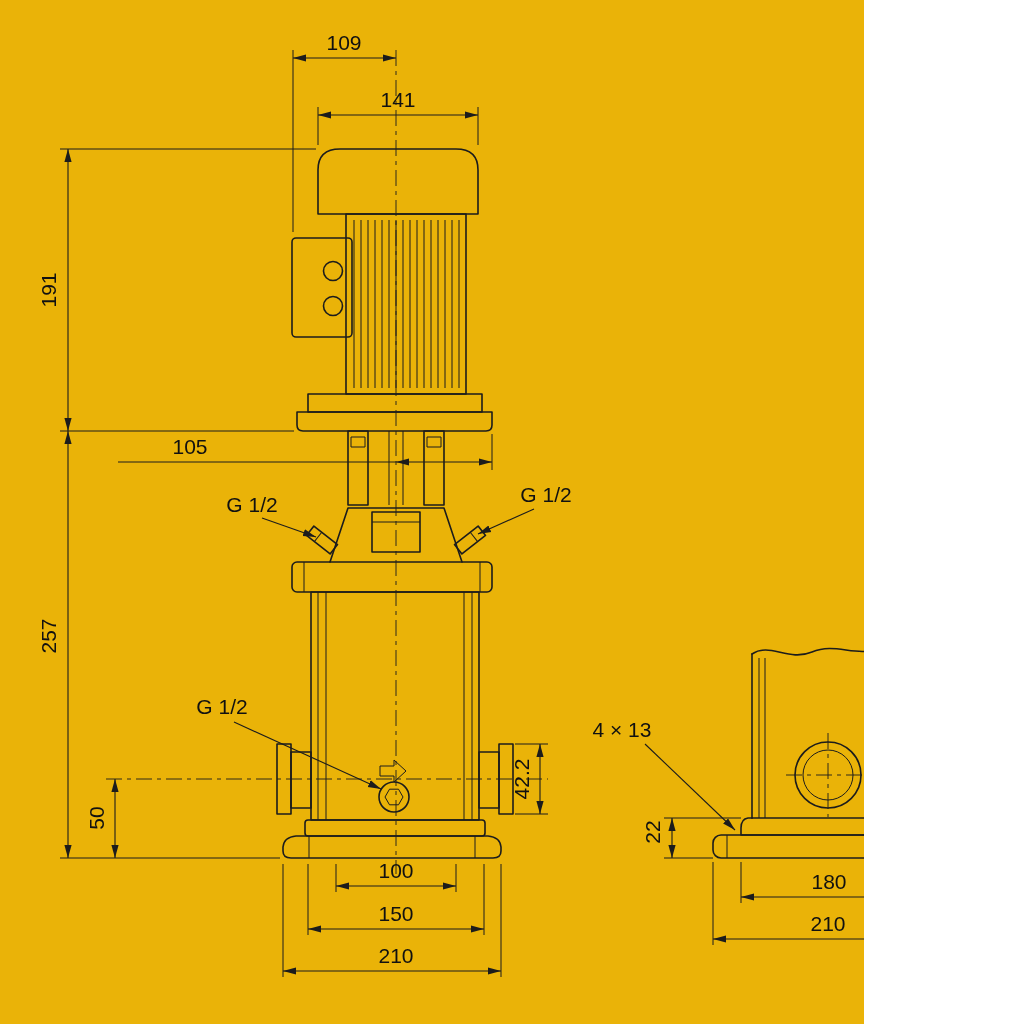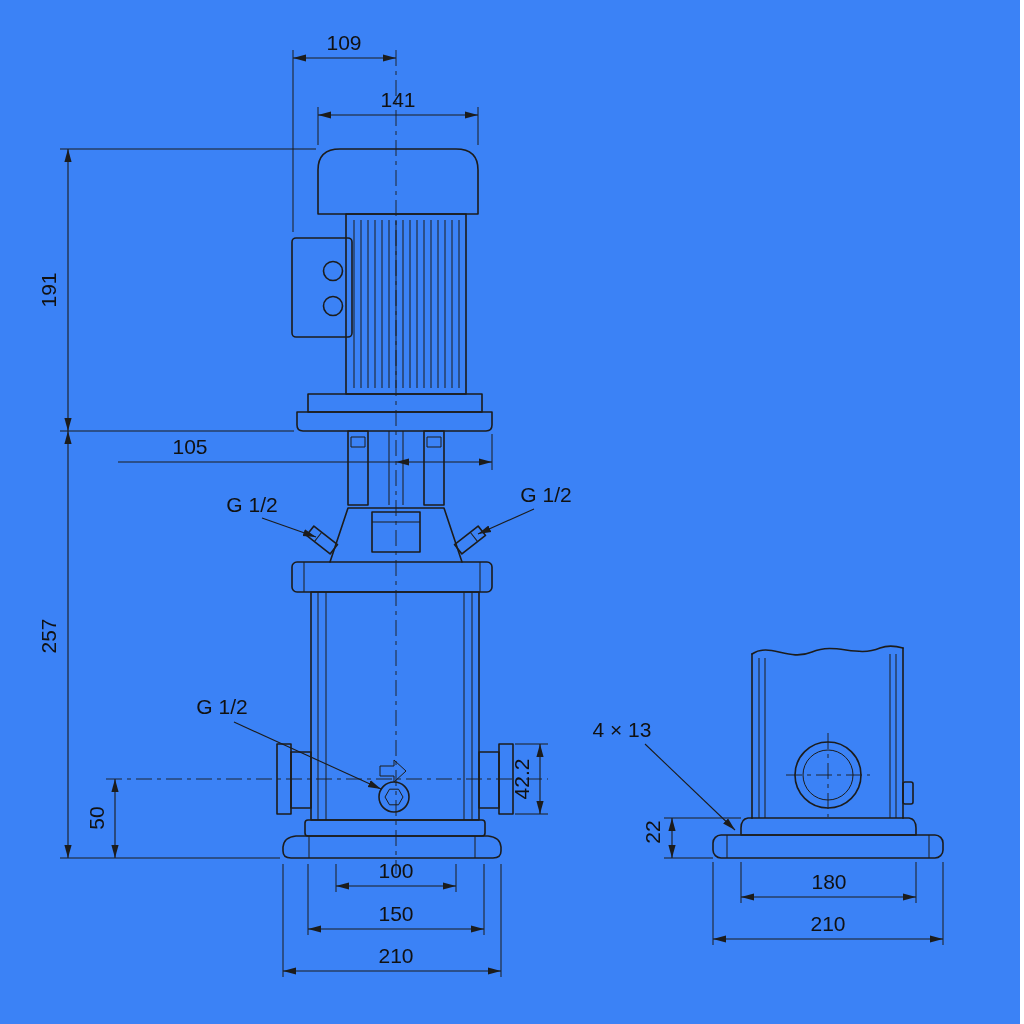--- a/index.html
+++ b/index.html
@@ -1,16 +1,16 @@
 <!DOCTYPE html>
 <html><head>
 <meta charset="utf-8">
 <style>
   html,body{margin:0;padding:0;background:#ffffff;}
-  .page{position:relative;width:1020px;height:1024px;background:#3b82f6;overflow:hidden;}
+  .page{position:relative;width:864px;height:1024px;background:#eab308;overflow:hidden;}
   svg{display:block;}
   .ol{fill:none;stroke:#1c1c1c;stroke-width:1.6;stroke-linejoin:round;stroke-linecap:round;}
   .thin{fill:none;stroke:#1c1c1c;stroke-width:1;stroke-linejoin:round;}
   .dim{fill:none;stroke:#1c1c1c;stroke-width:1.1;}
   .wit{fill:none;stroke:#1c1c1c;stroke-width:1;}
   .cl{fill:none;stroke:#1c1c1c;stroke-width:0.9;stroke-dasharray:16 5 4 5;}
   .lbl{font-family:"Liberation Sans",sans-serif;font-size:21px;fill:#111;}
 </style>
 </head>
 <body>

